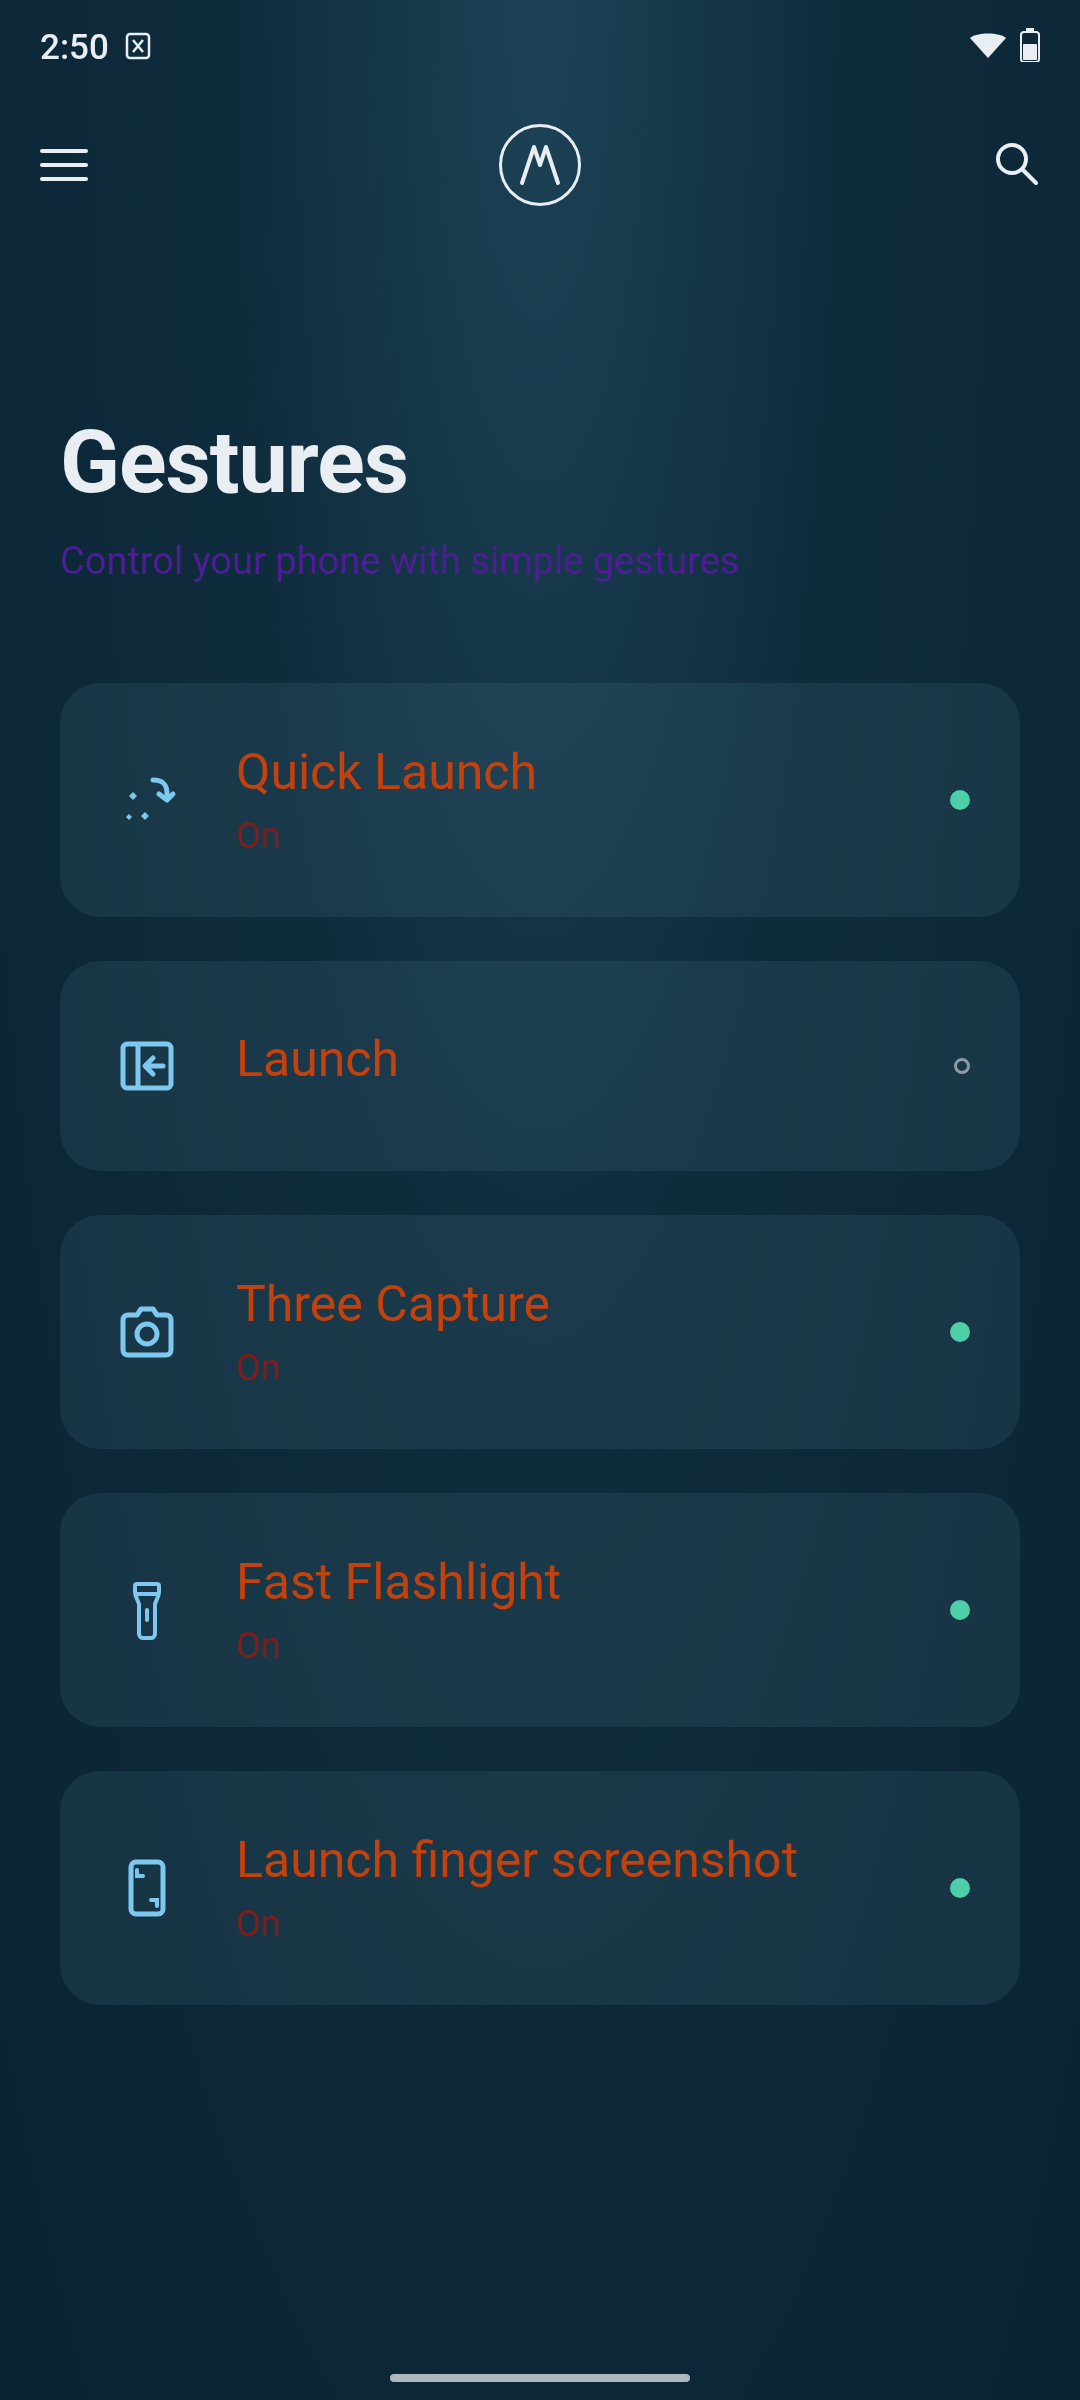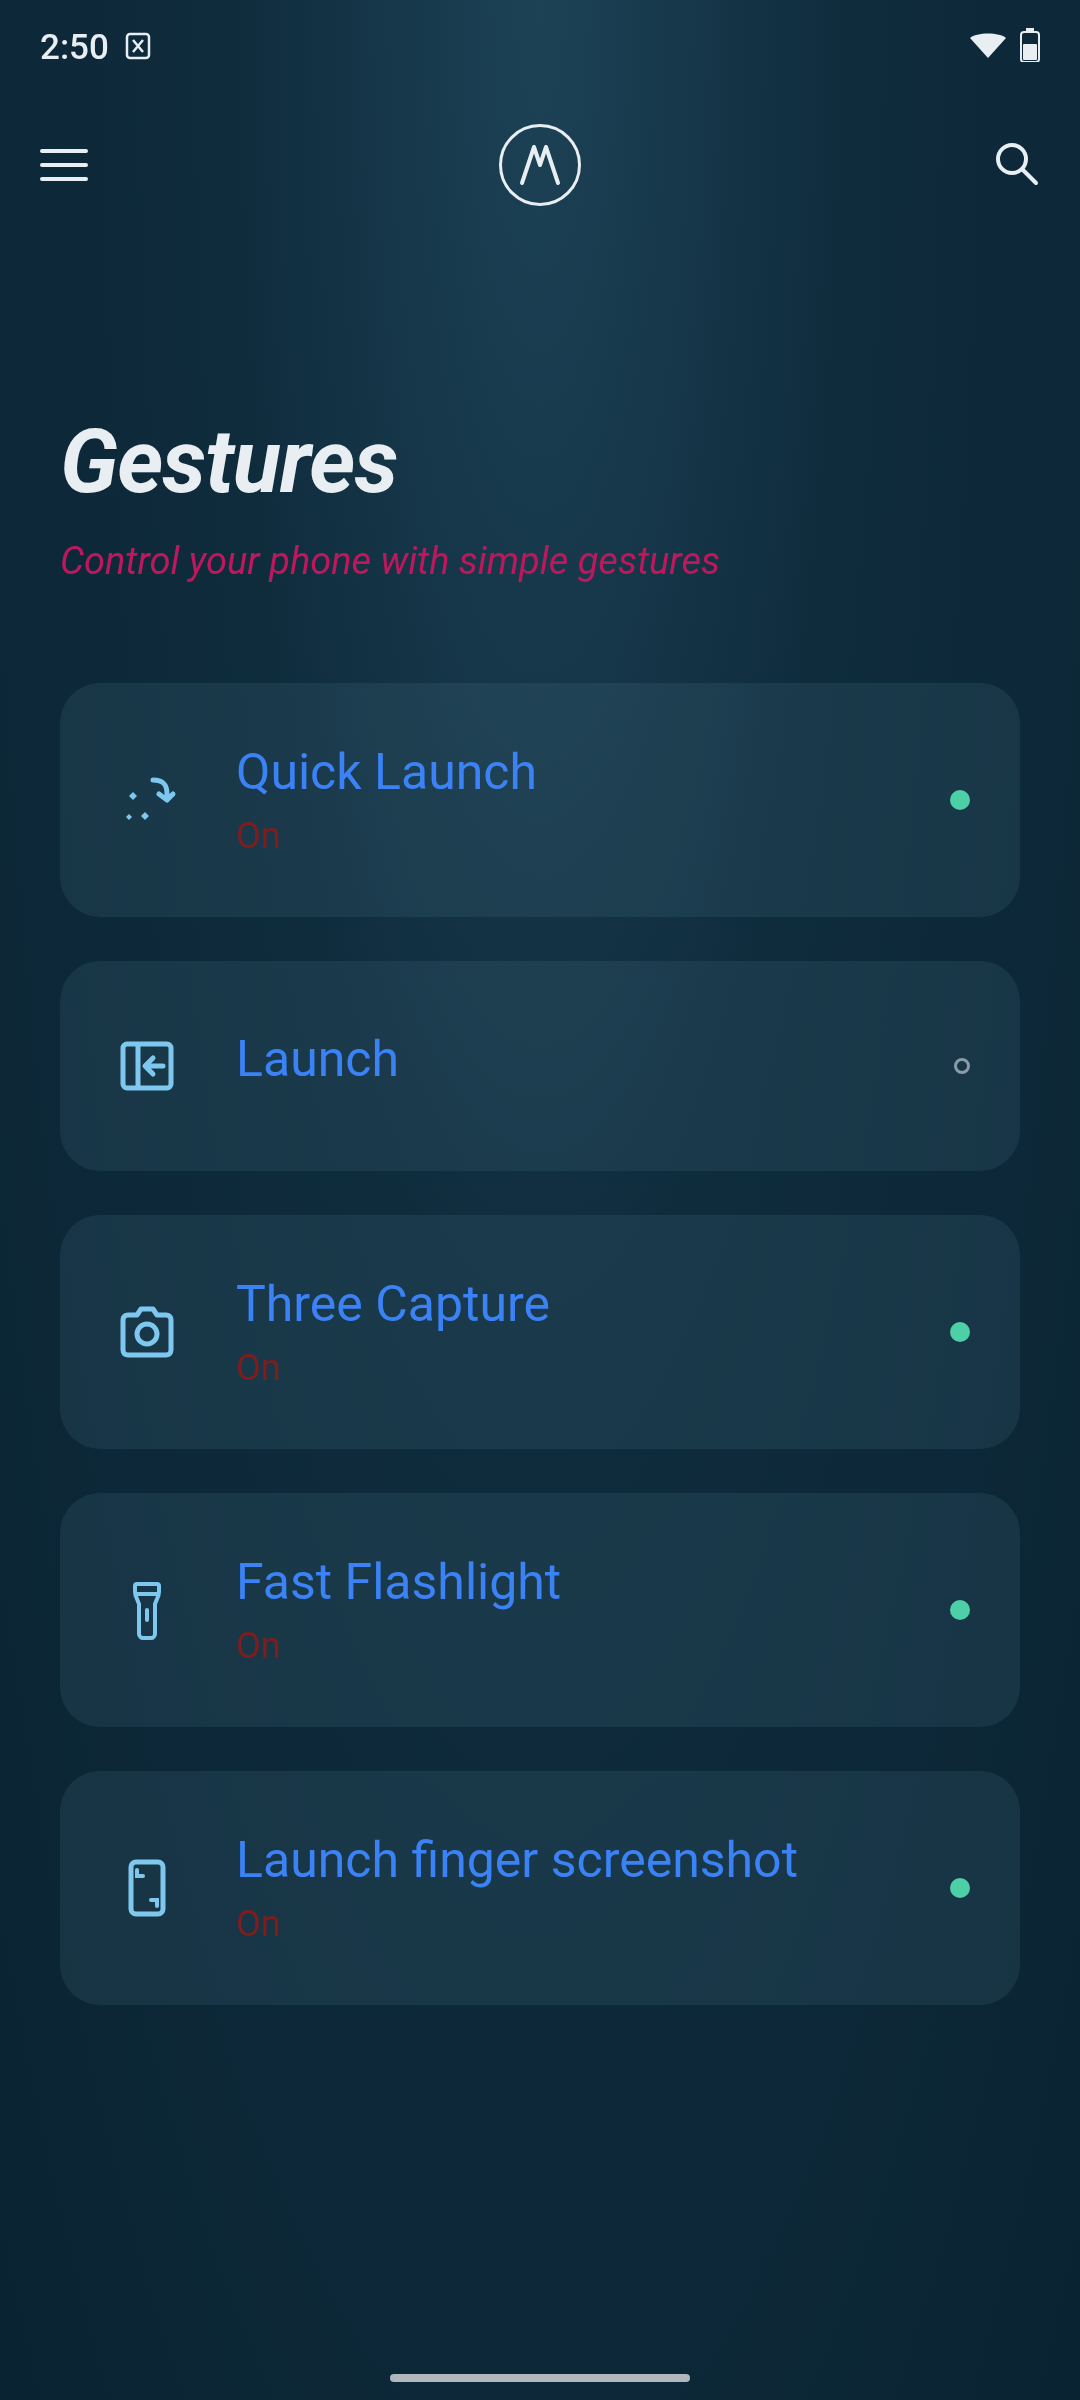--- a/index.html
+++ b/index.html
@@ -74,33 +74,32 @@
     border-radius: 50%;
     display: flex;
     align-items: center;
     justify-content: center;
   }
   .search-btn {
     cursor: pointer;
   }
   .header-section {
     padding: 170px 60px 60px 60px;
-    font-style: italic;
   }
   .page-title {
     font-size: 88px;
     font-weight: 700;
     color: #e8eef2;
     letter-spacing: -1px;
     margin-bottom: 26px;
   }
   .page-subtitle {
     font-size: 38px;
     font-weight: 400;
-    color: #be185d;
+    color: #4c1d95;
   }
   .cards {
     padding: 40px 60px 0 60px;
     display: flex;
     flex-direction: column;
     gap: 44px;
   }
   .card {
     background: rgba(80, 120, 140, 0.18);
     border-radius: 40px;
@@ -117,21 +116,21 @@
     align-items: center;
     justify-content: center;
     flex-shrink: 0;
   }
   .card-text {
     flex: 1;
   }
   .card-title {
     font-size: 50px;
     font-weight: 400;
-    color: #3b82f6;
+    color: #c2410c;
     margin-bottom: 14px;
   }
   .card-status {
     font-size: 36px;
     color: #7f1d1d;
   }
   .indicator {
     width: 20px;
     height: 20px;
     border-radius: 50%;

